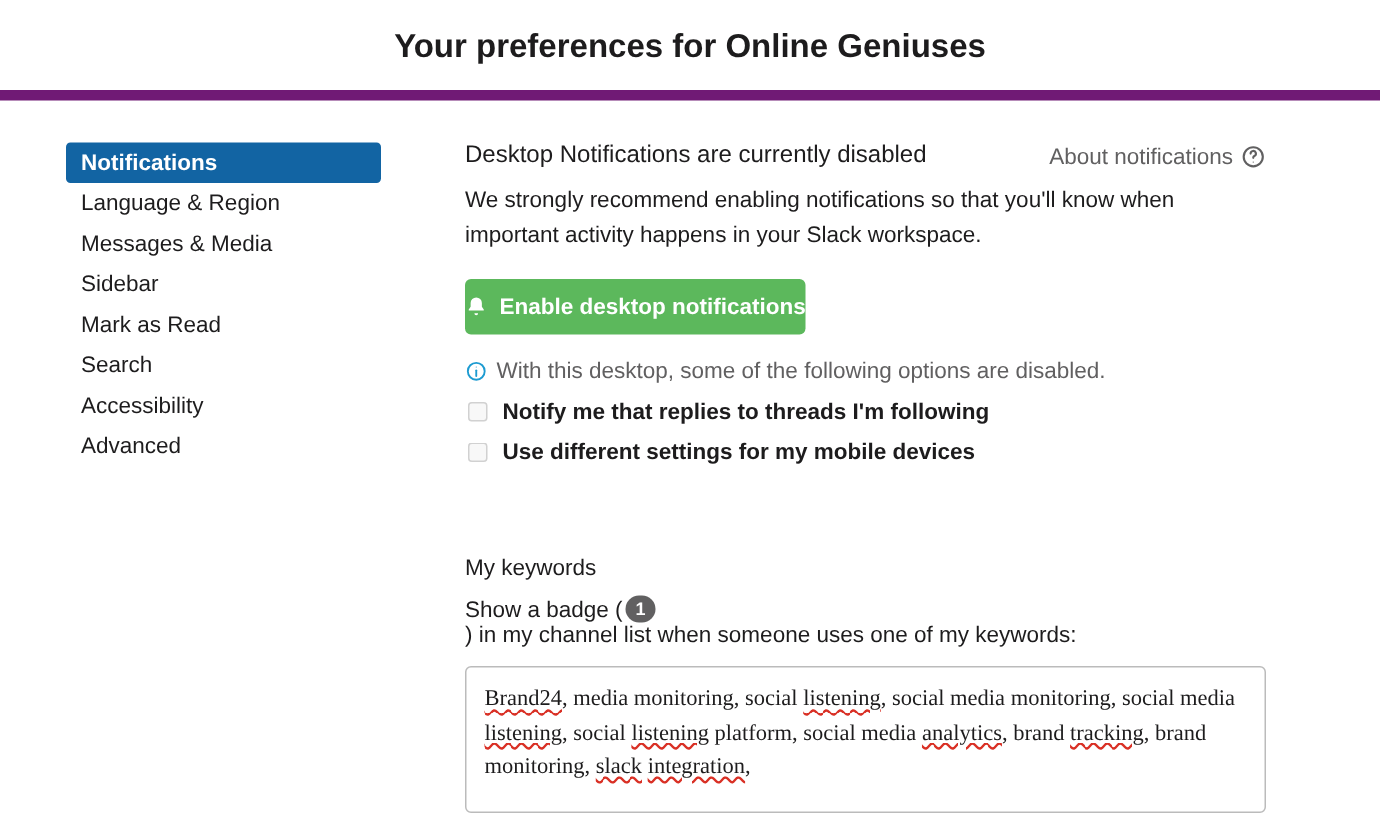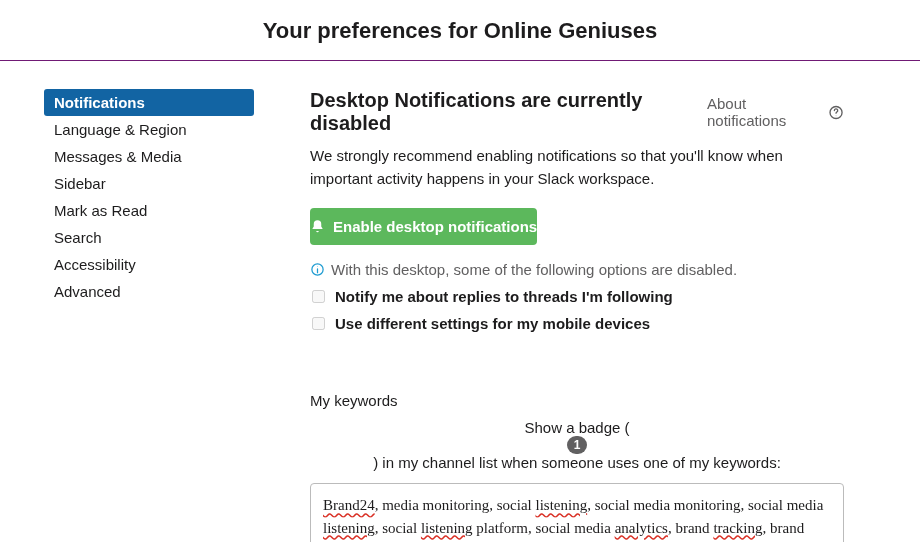--- a/index.html
+++ b/index.html
@@ -5,21 +5,21 @@
     * { box-sizing: border-box; margin: 0; padding: 0; }
     body {
       font-family: -apple-system, BlinkMacSystemFont, "Segoe UI", Helvetica, Arial, sans-serif;
       font-size: 15px;
       color: #1d1c1d;
       background: #fff;
     }
     .header {
       text-align: center;
       padding: 18px 0 16px;
-      border-bottom: 1px solid #701a75;
+      border-bottom: 7px solid #701a75;
     }
     .header h1 {
       font-size: 22px;
       font-weight: 800;
       color: #1d1c1d;
     }
     .container {
       display: flex;
       padding-top: 28px;
     }
@@ -46,22 +46,22 @@
       padding-right: 70px;
       max-width: 660px;
     }
     .section-header {
       display: flex;
       justify-content: space-between;
       align-items: center;
       margin-bottom: 10px;
     }
     .section-title {
-      font-size: 20px;
-      font-weight: 700;
+      font-size: 16px;
+      font-weight: 400;
     }
     .about-link {
       color: #616061;
       font-size: 15px;
       cursor: pointer;
       display: inline-flex;
       align-items: center;
     }
     .about-link svg { margin-left: 5px; }
     .section-desc {
@@ -113,21 +113,20 @@
       font-weight: 400;
       margin-bottom: 10px;
     }
     .keywords-desc {
       font-size: 15px;
       color: #1d1c1d;
       margin-bottom: 12px;
       display: flex;
       align-items: center;
       flex-wrap: wrap;
-      flex-direction: column;
     }
     .badge-demo {
       display: inline-flex;
       align-items: center;
       justify-content: center;
       background: #616061;
       color: #fff;
       border-radius: 10px;
       min-width: 20px;
       height: 18px;
@@ -197,21 +196,21 @@
       <svg width="15" height="15" viewBox="0 0 24 24" fill="none" stroke="#1d9bd1" stroke-width="2">
           <circle cx="12" cy="12" r="9"></circle>
           <line x1="12" y1="11" x2="12" y2="17" stroke-linecap="round"></line>
           <circle cx="12" cy="7.5" r="0.6" fill="#1d9bd1" stroke="none"></circle>
         </svg>
       <span>With this desktop, some of the following options are disabled.</span>
     </div>
 
     <div class="checkbox-row">
       <input type="checkbox" disabled="" style="">
-      <label>Notify me about replies to threads I'm following</label>
+      <label>Notify me that replies to threads I'm following</label>
     </div>
 
     <div class="checkbox-row">
       <input type="checkbox" disabled="" style="">
       <label>Use different settings for my mobile devices</label>
     </div>
 
     <div class="keywords-section">
       <div class="keywords-heading">My keywords</div>
       <div class="keywords-desc">

